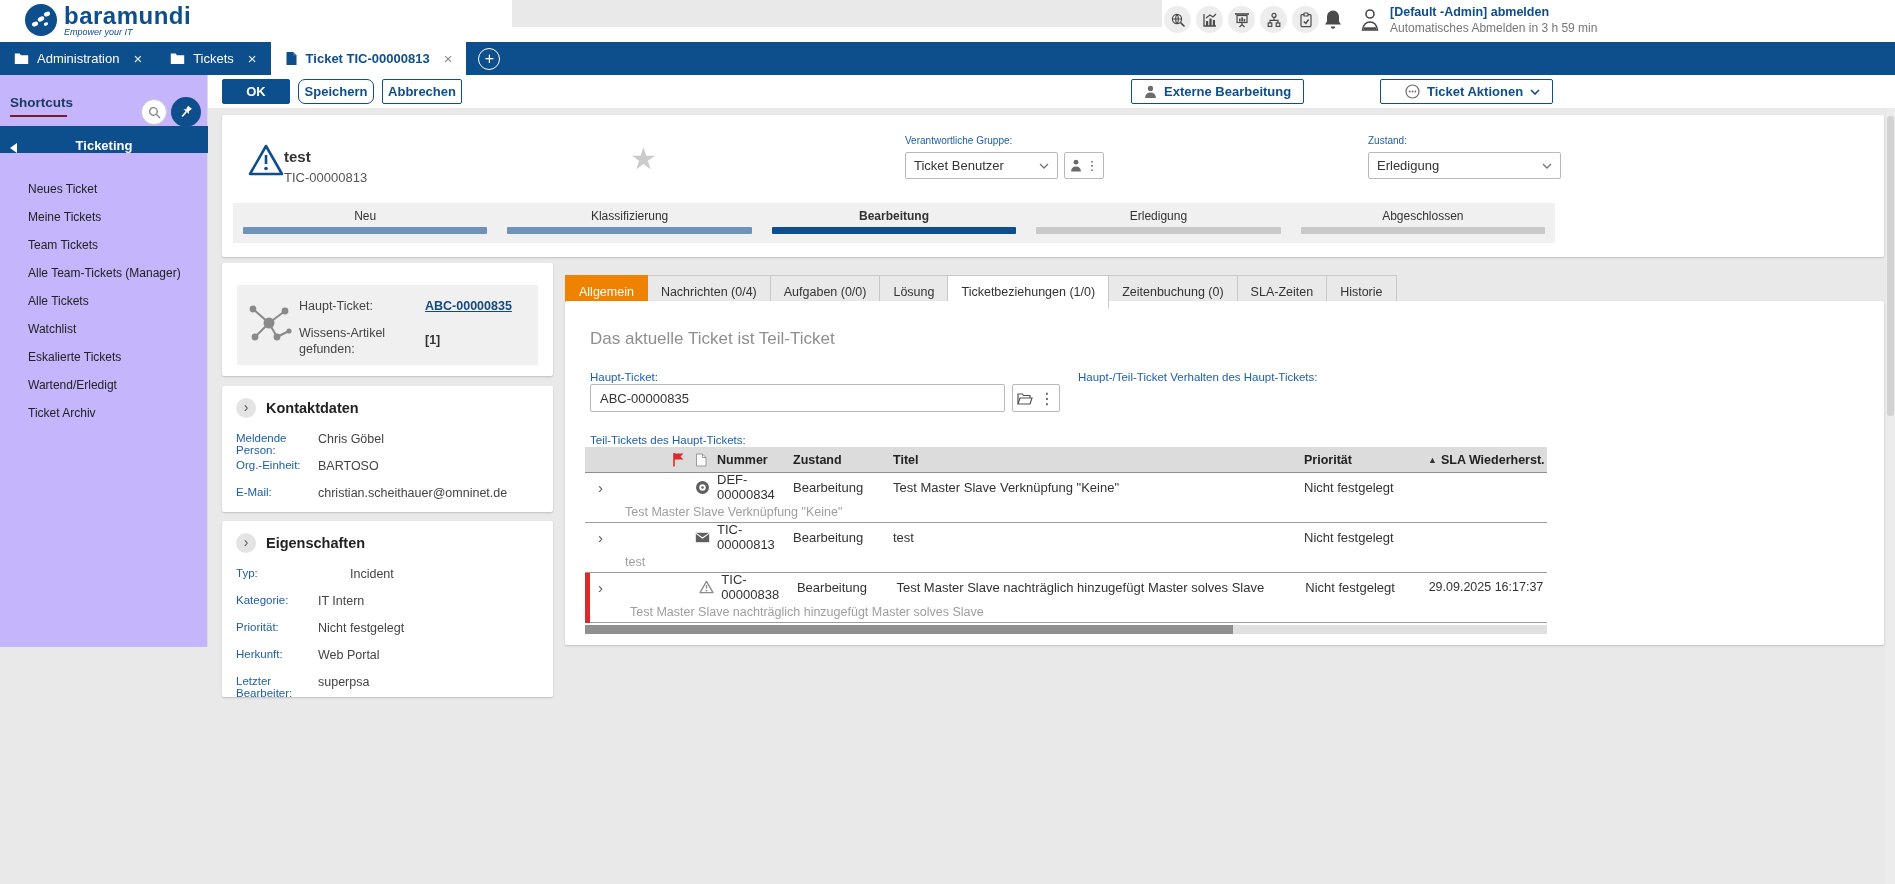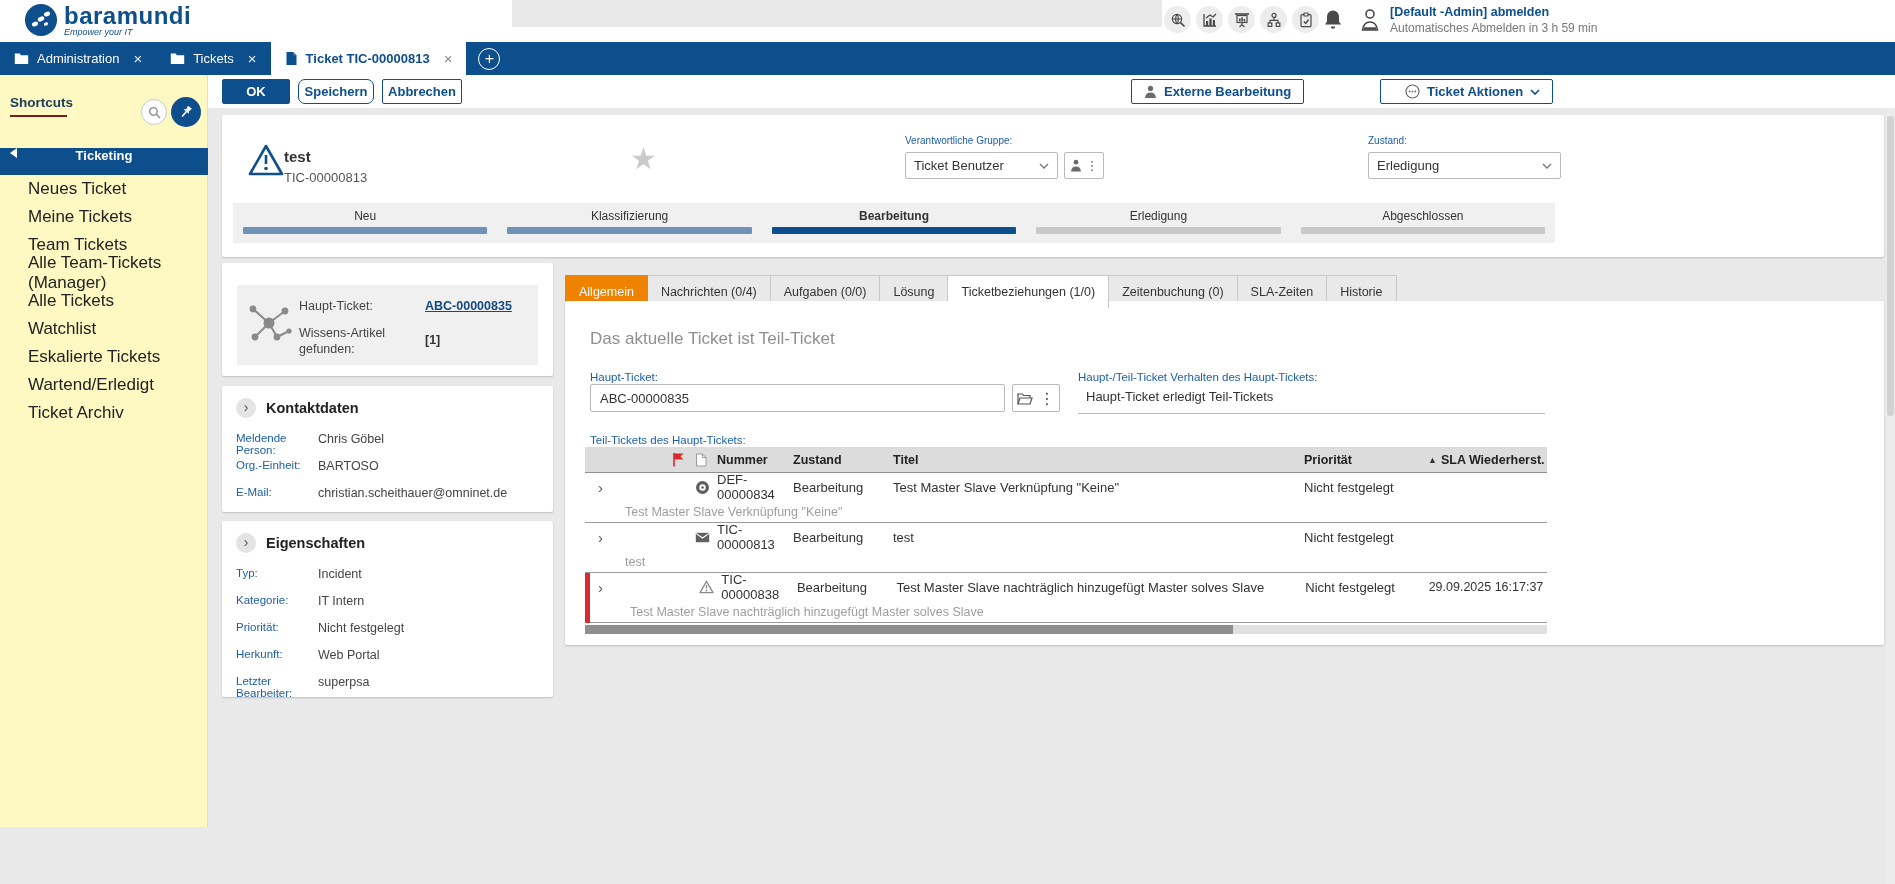--- a/index.html
+++ b/index.html
@@ -31,30 +31,30 @@
   .plus-btn { width:22px; height:22px; border:1.5px solid #fff; border-radius:50%; color:#fff; font-size:16px; display:flex; align-items:center; justify-content:center; align-self:center; margin-left:12px; cursor:pointer; line-height:1; }
 
   
   .toolbar { position:absolute; left:208px; top:75px; width:1687px; height:33px; background:#fff; }
   .tb-btn { position:absolute; top:4px; height:25px; border-radius:2px; font-size:13px; font-weight:700; display:flex; align-items:center; justify-content:center; cursor:pointer; background:#fff; border:1.5px solid #0d4e8c; color:#0d4e8c; }
   .tb-btn.primary { background:#0d4e8c; color:#ffffff; }
   .tb-right { gap:7px; padding:0 12px; font-weight:700; }
   .tb-right svg { flex:0 0 auto; }
 
   
-  .sidebar { position:absolute; left:0; top:75px; width:208px; height:752px; background:#fef9c3; border-right:1px solid #dcdcdc; }
+  .sidebar { position:absolute; left:0; top:75px; width:208px; height:572px; background:#c4b5fd; border-right:1px solid #dcdcdc; }
   .shortcuts-title { position:absolute; left:10px; top:20px; font-size:13.5px; font-weight:700; color:#1a3a5c; }
   .shortcuts-underline { position:absolute; left:10px; top:40px; width:57px; height:2px; background:#7c1d1d; }
   .side-search { position:absolute; left:141px; top:24px; width:26px; height:26px; border:1px solid #c9c9c9; border-radius:50%; display:flex; align-items:center; justify-content:center; cursor:pointer; background:#fff; }
   .side-pin { position:absolute; left:171px; top:22px; width:30px; height:30px; border-radius:50%; background:#0d4e8c; display:flex; align-items:center; justify-content:center; cursor:pointer; }
-  .side-section { position:absolute; left:0; top:73px; width:208px; height:27px; background:#0d4e8c; color:#fff; display:flex; align-items:flex-start; cursor:pointer; }
+  .side-section { position:absolute; left:0; top:51px; width:208px; height:27px; background:#0d4e8c; color:#fff; display:flex; align-items:flex-end; cursor:pointer; }
   .side-section .back-arrow { width:0; height:0; border-top:5px solid transparent; border-bottom:5px solid transparent; border-right:7px solid #fff; margin-left:10px; }
   .side-section-label { flex:1; text-align:center; font-size:13px; font-weight:700; margin-right:17px; }
   .side-menu { position:absolute; left:0; top:100px; width:208px; }
-  .side-item { height:28px; display:flex; align-items:center; padding-left:28px; font-size:17px; color:#222; cursor:pointer; }
+  .side-item { height:28px; display:flex; align-items:center; padding-left:28px; font-size:12px; color:#222; cursor:pointer; }
 
   
   .card { position:absolute; background:#fff; border-radius:2px; box-shadow:0 1px 2px rgba(0,0,0,.18); }
 
   
   .header-card { left:222px; top:115px; width:1662px; height:142px; }
   .warn-big { position:absolute; left:26px; top:28px; }
   .ticket-title { position:absolute; left:62px; top:33px; font-size:15px; font-weight:700; color:#333; }
   .ticket-number { position:absolute; left:62px; top:55px; font-size:13px; color:#555; }
   .star { position:absolute; left:408px; top:26px; font-size:30px; color:#cbcbcb; cursor:pointer; }
@@ -429,21 +429,21 @@
       <span class="kv-label">E-Mail:</span>
       <span class="kv-value">christian.scheithauer@omninet.de</span>
     </div>
   </div>
 
   <div class="card props-card">
     <div class="sec-head">
       <span class="chev-circle">›</span>
       <span class="sec-title">Eigenschaften</span>
     </div>
-    <div class="kv-row" style="top:46px;">
+    <div class="kv-row" style="top:46px;gap:32px;">
       <span class="kv-label">Typ:</span>
       <span class="kv-value">Incident</span>
     </div>
     <div class="kv-row" style="top:73px;">
       <span class="kv-label">Kategorie:</span>
       <span class="kv-value">IT Intern</span>
     </div>
     <div class="kv-row" style="top:100px;">
       <span class="kv-label">Priorität:</span>
       <span class="kv-value">Nicht festgelegt</span>
@@ -478,21 +478,20 @@
       <span>
           <svg width="16" height="13" viewBox="0 0 16 13" fill="none" stroke="#555" stroke-width="1.2">
             <path d="M1 12V2h4.5l1 1.5H13V6"></path>
             <path d="M3 6h12l-2 6H1z"></path>
           </svg>
         </span>
       <span>⋮</span>
     </div>
 
     <div class="pfld-label" style="left:513px; top:70px;">Haupt-/Teil-Ticket Verhalten des Haupt-Tickets:</div>
-    <div class="behavior-value">Haupt-Ticket erledigt Teil-Tickets</div>
 
     <div class="pfld-label" style="left:25px; top:133px;">Teil-Tickets des Haupt-Tickets:</div>
 
     <div class="ttable">
       <div class="trow thead">
         <div class="c1"></div>
         <div class="c2">
           <svg width="12" height="15" viewBox="0 0 12 15">
               <line x1="2" y1="1" x2="2" y2="14.5" stroke="#d92b2b" stroke-width="1.6"></line>
               <path d="M2 1.5h9.5L8.5 4.5l3 3H2z" fill="#d92b2b"></path>

